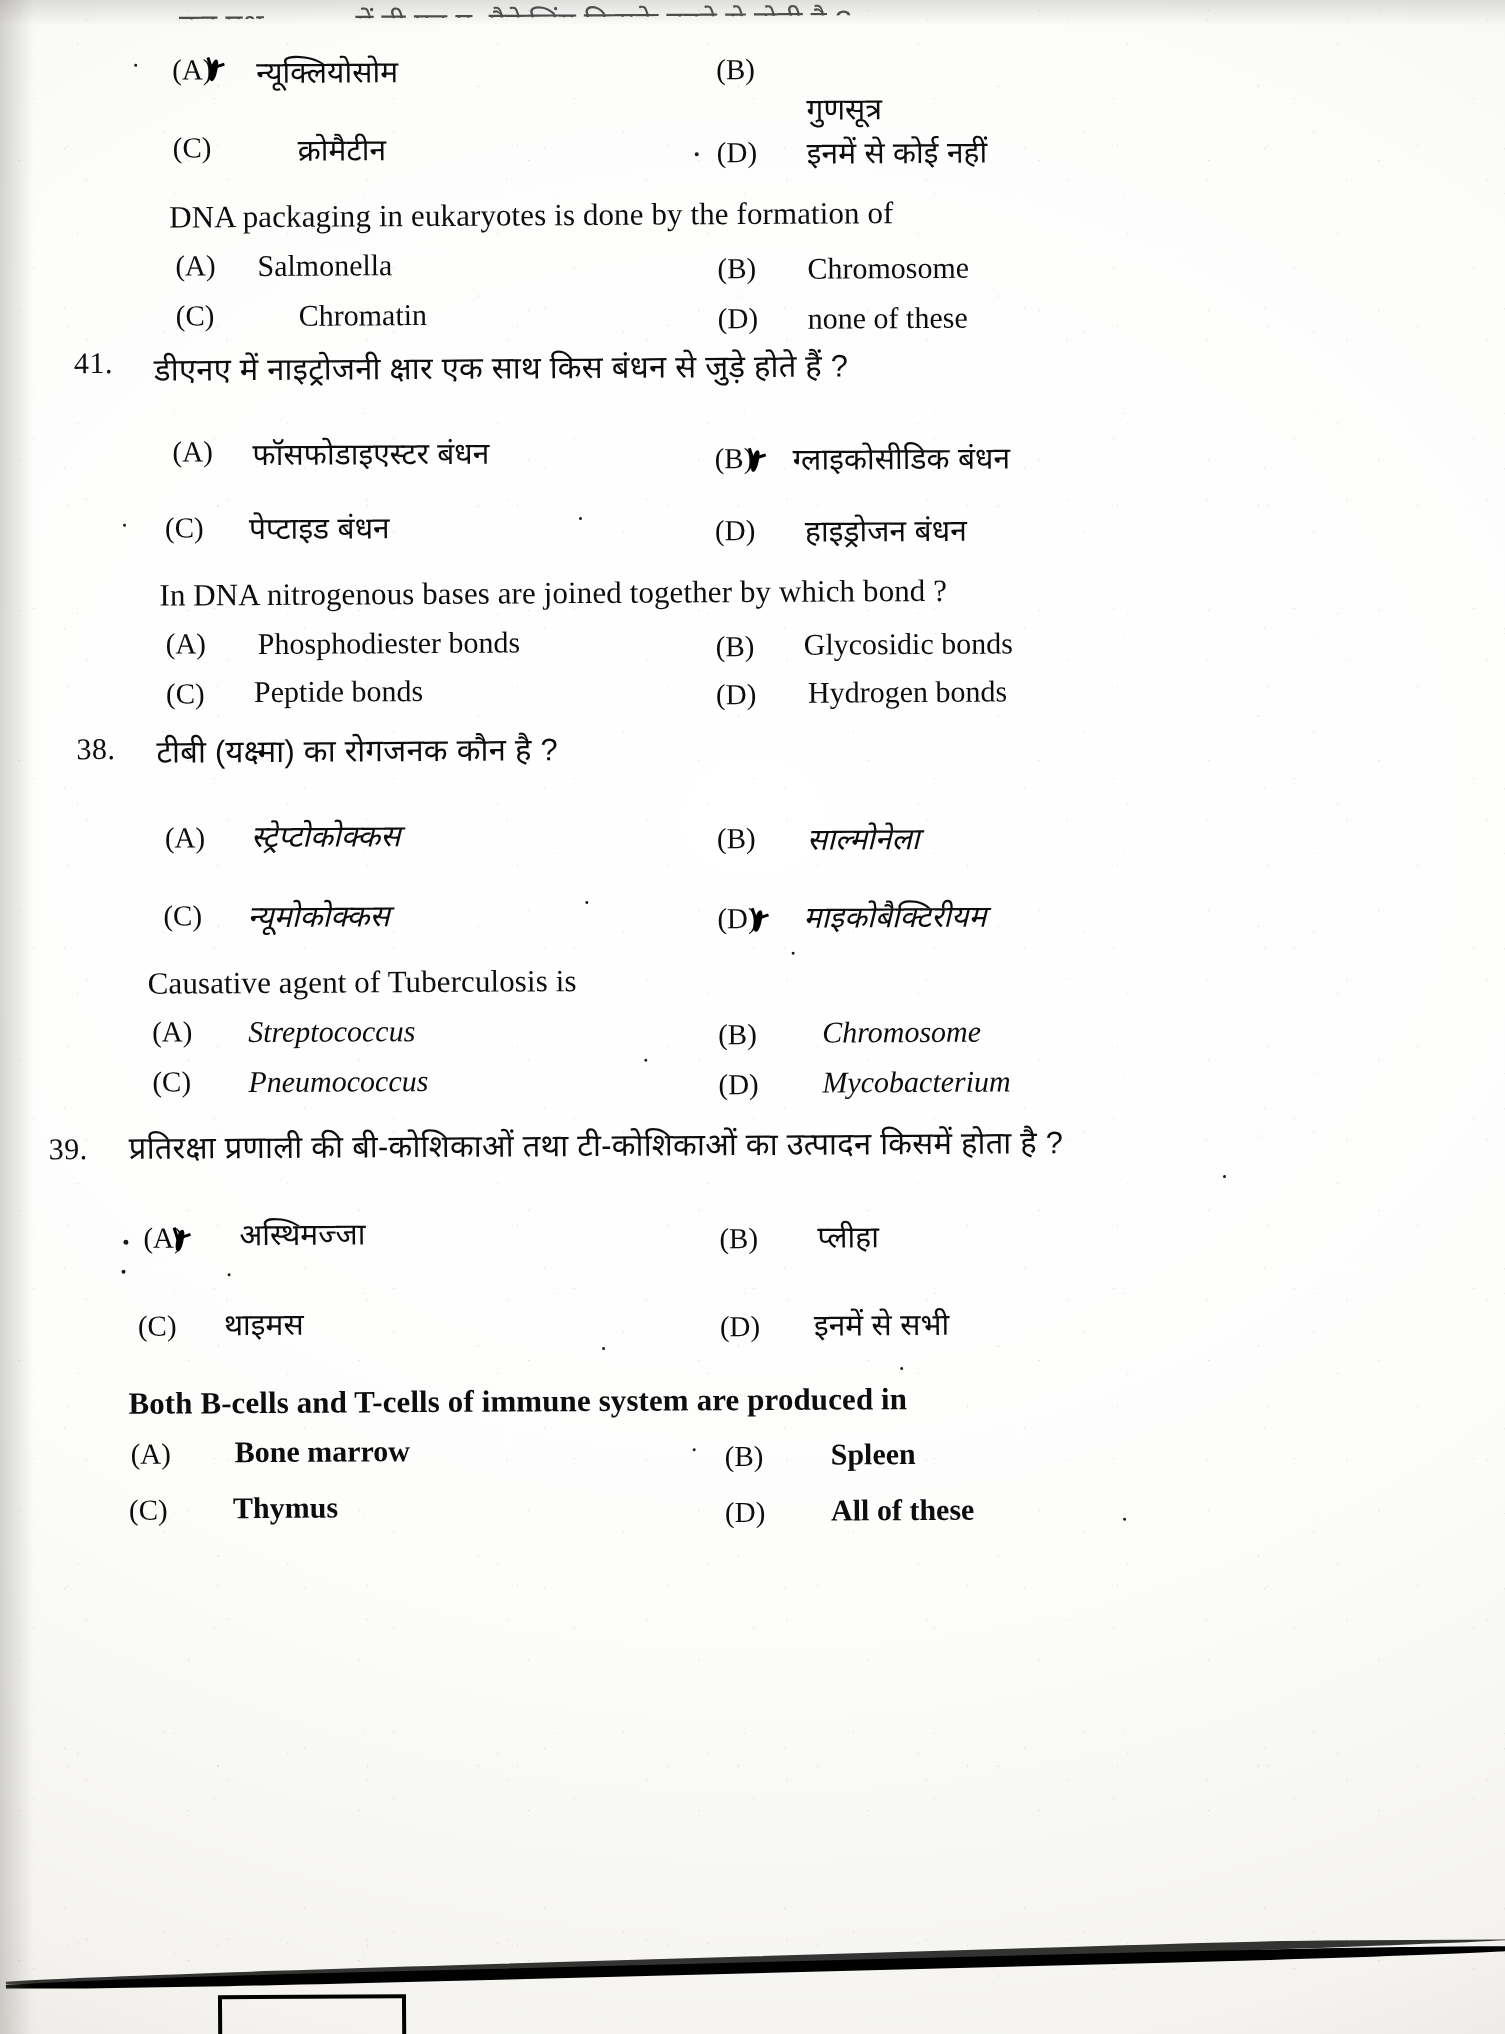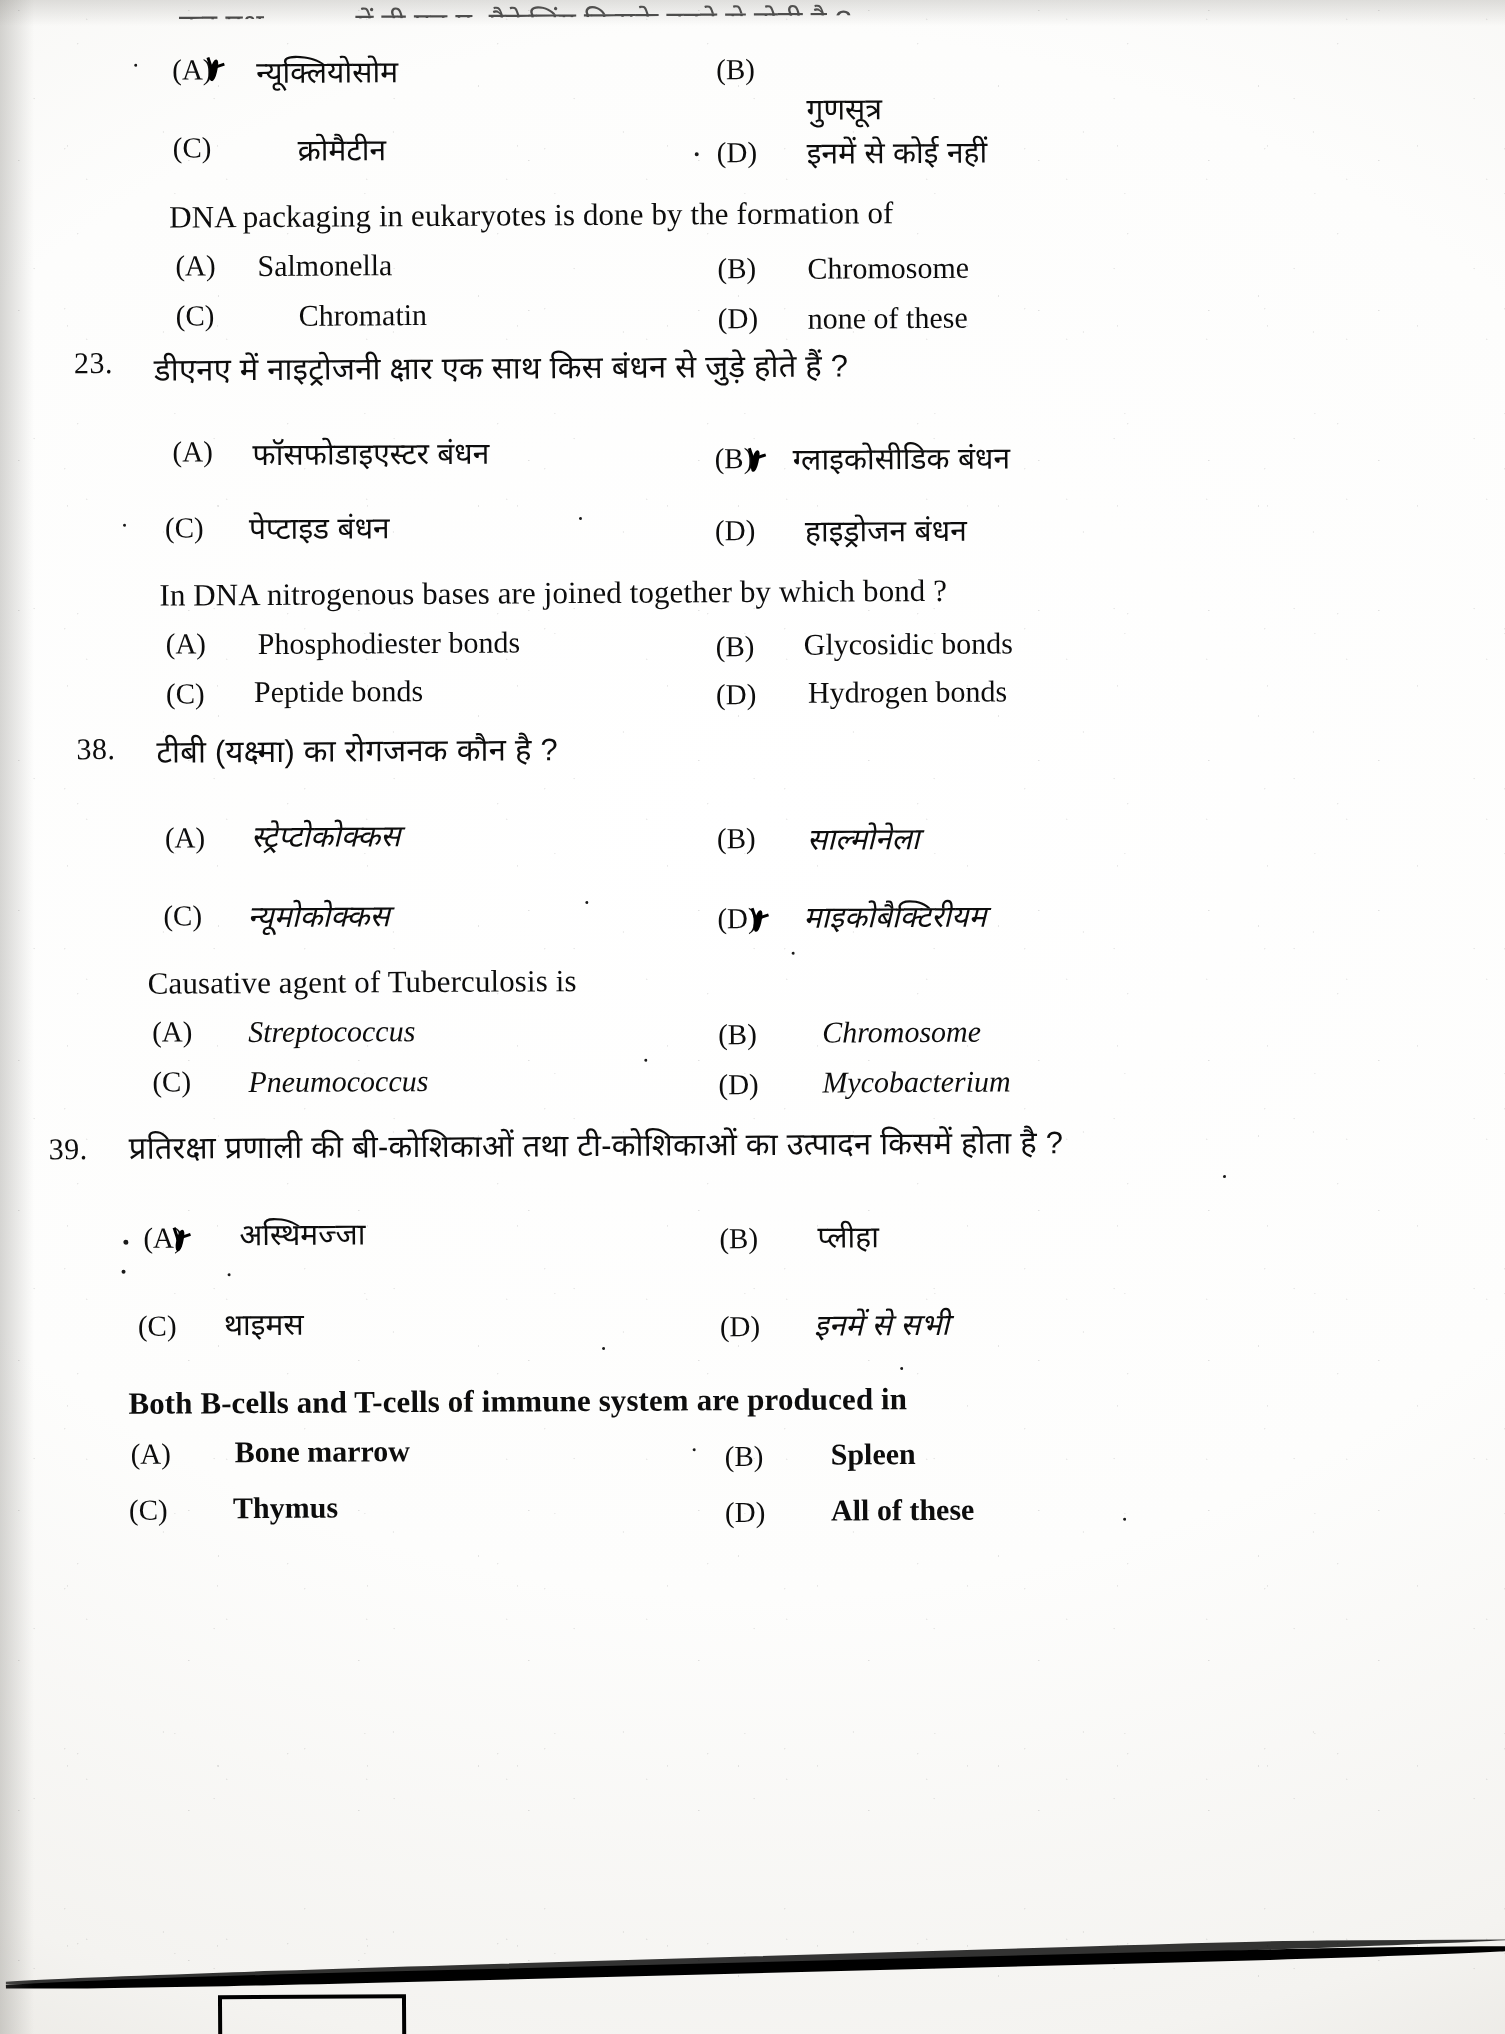--- a/index.html
+++ b/index.html
@@ -214,21 +214,21 @@
     <div class="opt-label" style="left:180px; top:246px;">(A)</div>
     <div class="opt-en" style="left:262px; top:246px;">Salmonella</div>
     <div class="opt-label" style="left:722px; top:252px;">(B)</div>
     <div class="opt-en" style="left:812px; top:252px;">Chromosome</div>
 
     <div class="opt-label" style="left:180px; top:296px;">(C)</div>
     <div class="opt-en" style="left:268px; top:296px;margin-left:35px;">Chromatin</div>
     <div class="opt-label" style="left:722px; top:302px;">(D)</div>
     <div class="opt-en" style="left:812px; top:302px;">none of these</div>
 
-    <div class="qnum" style="left:78px; top:342px;">23.</div>
+    <div class="qnum" style="left:78px; top:342px;">41.</div>
     <div class="qtext-hi" style="left:158px; top:344px;">डीएनए में नाइट्रोजनी क्षार एक साथ किस बंधन से जुड़े होते हैं  ?</div>
 
     <div class="opt-label" style="left:176px; top:432px;">(A)</div>
     <div class="opt-hi" style="left:256px; top:430px;">फॉसफोडाइएस्टर बंधन</div>
 
     <div class="opt-label" style="left:718px; top:442px;">(B)</div>
     <div class="penmark" style="left:752px; top:446px;"></div>
     <div class="opt-hi" style="left:796px; top:438px;">ग्लाइकोसीडिक बंधन</div>
 
     <div class="opt-label" style="left:168px; top:508px;">(C)</div>
@@ -284,21 +284,21 @@
     <div class="penmark" style="left:172px; top:1222px;"></div>
     <div class="opt-hi" style="left:238px; top:1210px;">अस्थिमज्जा</div>
 
     <div class="opt-label" style="left:718px; top:1222px;">(B)</div>
     <div class="opt-hi" style="left:816px; top:1216px;">प्लीहा</div>
 
     <div class="opt-label" style="left:136px; top:1306px;">(C)</div>
     <div class="opt-hi" style="left:222px; top:1300px;">थाइमस</div>
 
     <div class="opt-label" style="left:718px; top:1310px;">(D)</div>
-    <div class="opt-hi" style="left:812px; top:1304px;font-style:italic;">इनमें से सभी</div>
+    <div class="opt-hi" style="left:812px; top:1304px;">इनमें से सभी</div>
 
     <div class="qtext-en bold-ish" style="left:126px; top:1382px;">Both B-cells and T-cells of immune system are produced in</div>
 
     <div class="opt-label" style="left:128px; top:1434px;">(A)</div>
     <div class="opt-en bold-ish" style="left:232px; top:1432px;">Bone marrow</div>
     <div class="opt-label" style="left:722px; top:1440px;">(B)</div>
     <div class="opt-en bold-ish" style="left:828px; top:1438px;">Spleen</div>
 
     <div class="opt-label" style="left:126px; top:1490px;">(C)</div>
     <div class="opt-en bold-ish" style="left:230px; top:1488px;">Thymus</div>

